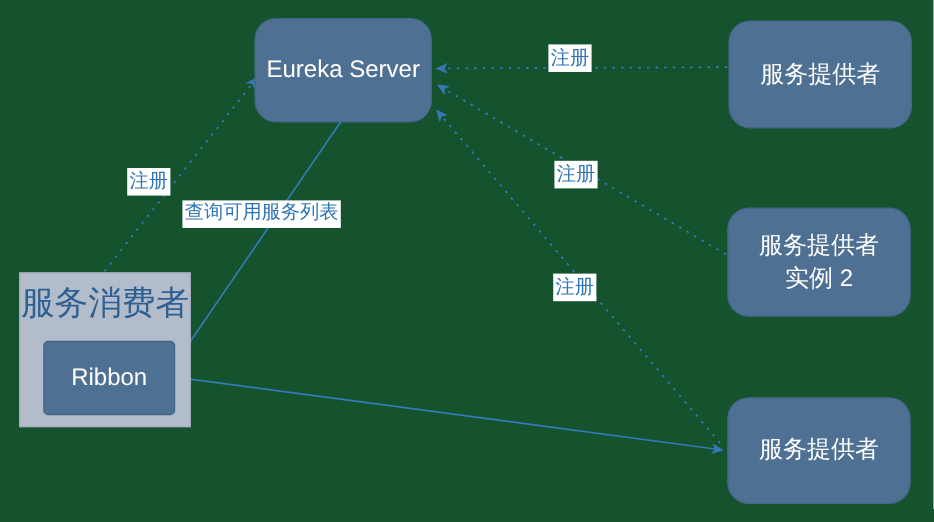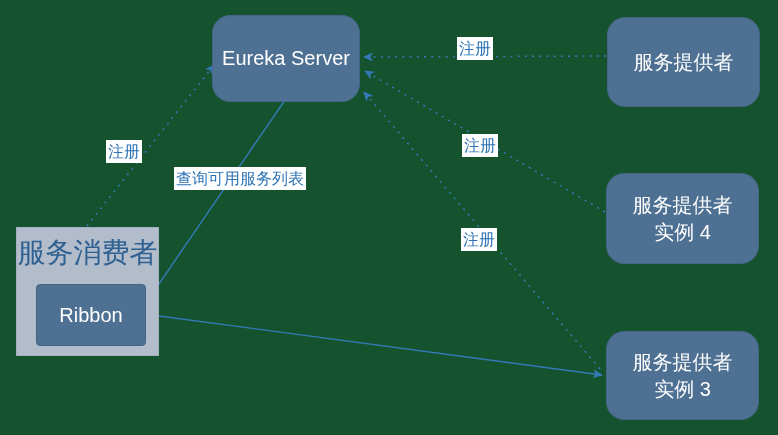--- a/index.html
+++ b/index.html
@@ -44,21 +44,21 @@
 
   .edge-label{
     position:absolute;background:#ffffff;padding:0 2px;
     color:var(--label_text,#2e74b5);
     font-size:16px;line-height:23px;white-space:nowrap;
   }
   .lbl-reg-p1{left:457px;top:37px;}
   .lbl-reg-p2{left:462px;top:134px;}
   .lbl-reg-p3{left:461px;top:228px;}
   .lbl-reg-consumer{left:106px;top:140px;}
-  .lbl-query{left:174px;top:167px;}
+  .lbl-query{left:152px;top:167px;font-family:Liberation Mono, monospace;}
   .lbl-load{left:277px;top:343px;}
 </style>
 </head>
 <body>
 
 <div class="stage">
 
   <svg class="edges" viewBox="0 0 778 435" xmlns="http://www.w3.org/2000/svg">
     <defs>
       <marker id="arw" markerUnits="userSpaceOnUse" markerWidth="11" markerHeight="9" refX="9" refY="4.5" orient="auto">
@@ -76,26 +76,25 @@
   <div class="node node-eureka">
     <div>Eureka Server</div>
   </div>
 
   <div class="node node-p1">
     <div>服务提供者</div>
   </div>
 
   <div class="node node-p2">
     <div>服务提供者</div>
-    <div>实例 4</div>
+    <div>实例 2</div>
   </div>
 
   <div class="node node-p3">
     <div>服务提供者</div>
-    <div>实例 3</div>
   </div>
 
   <div class="consumer">
     <div class="consumer-title">服务消费者</div>
     <div class="node node-ribbon">
       <div>Ribbon</div>
     </div>
   </div>
 
   <div class="edge-label lbl-reg-p1">注册</div>

